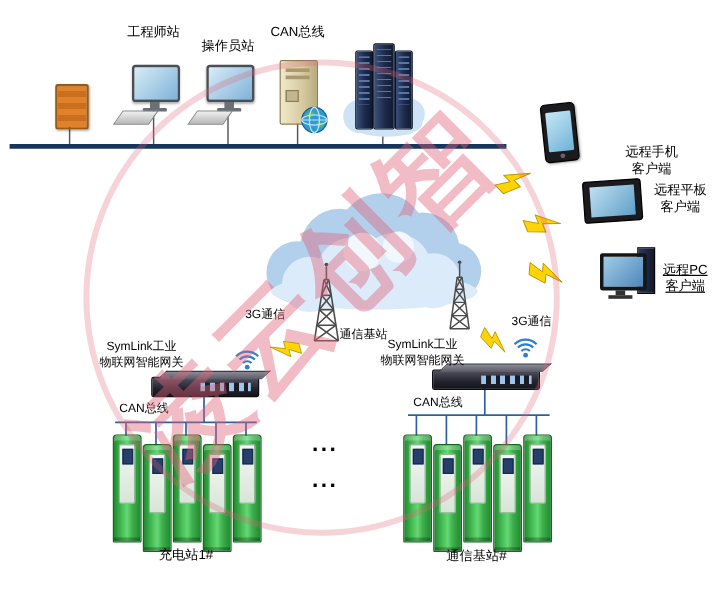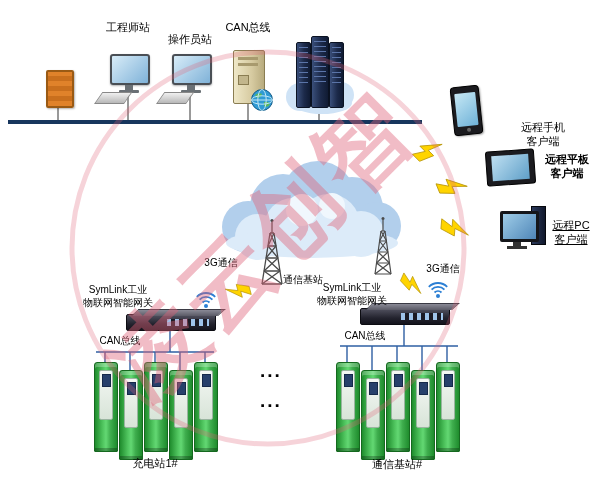--- a/index.html
+++ b/index.html
@@ -237,21 +237,21 @@
   <div class="label" style="left:91px;top:20px;width:74px;">工程师站</div>
   <div class="label" style="left:153px;top:32px;width:74px;">操作员站</div>
   <div class="label" style="left:211px;top:20px;width:74px;">CAN总线</div>
 
   <div class="label sm" style="left:196px;top:256px;width:50px;">3G通信</div>
   <div class="label sm" style="left:418px;top:262px;width:50px;">3G通信</div>
   <div class="label sm" style="left:274px;top:273px;width:58px;">通信基站</div>
 
   <div class="label" style="left:510px;top:96px;width:66px;margin-top:24px;">远程手机
 客户端</div>
-  <div class="label" style="left:536px;top:152px;width:62px;font-weight:bold;">远程平板
+  <div class="label" style="left:536px;top:152px;width:62px;">远程平板
 客户端</div>
   <div class="label" style="left:542px;top:218px;width:58px;text-decoration:underline;">远程PC
 客户端</div>
 
   <div class="label sm" style="left:60px;top:283px;width:116px;">SymLink工业
 物联网智能网关</div>
   <div class="label sm" style="left:294px;top:281px;width:116px;">SymLink工业
 物联网智能网关</div>
   <div class="label sm" style="left:92px;top:334px;width:56px;">CAN总线</div>
   <div class="label sm" style="left:337px;top:329px;width:56px;">CAN总线</div>

